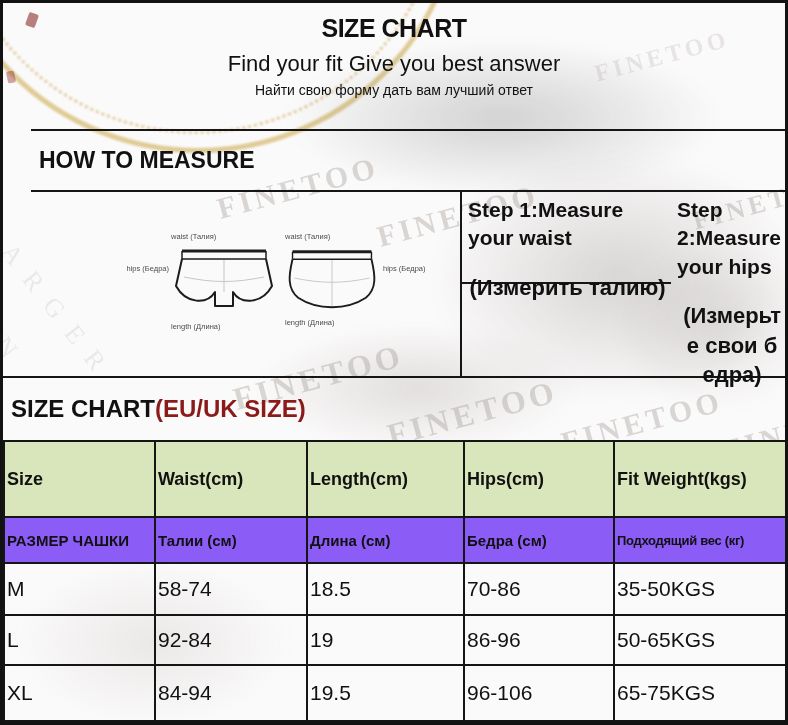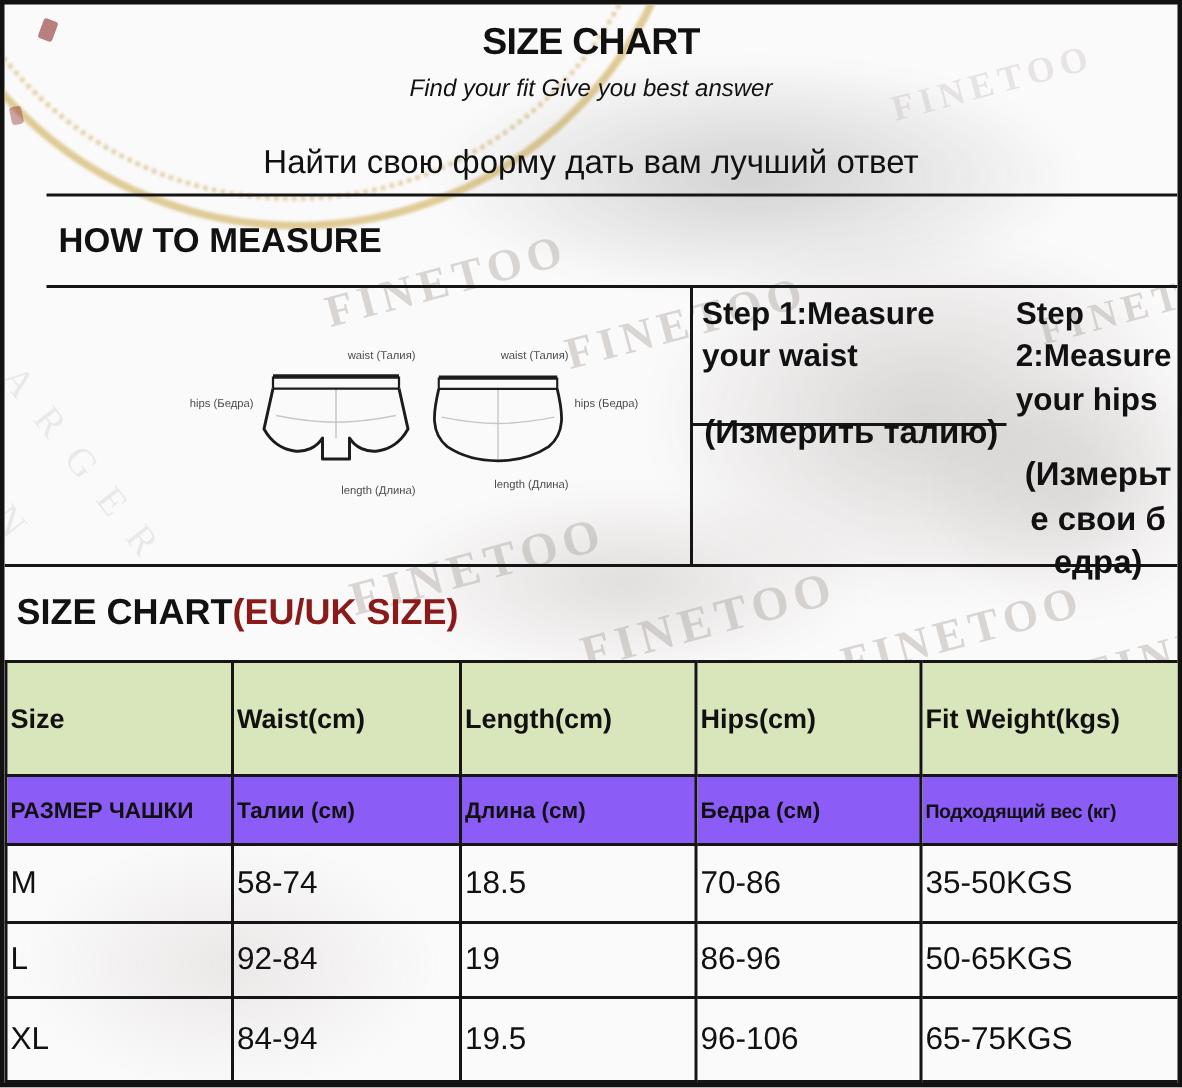--- a/index.html
+++ b/index.html
@@ -31,38 +31,38 @@
   .wm5{left:382px;top:392px;font-size:32px;}
   .wm6{left:556px;top:402px;font-size:30px;}
   .wm7{left:718px;top:410px;font-size:30px;}
   .wm8{left:590px;top:40px;font-size:24px;opacity:.6;}
   .tagline{position:absolute;left:8px;top:200px;transform:rotate(52deg);transform-origin:0 0;
     font-family:"Liberation Serif","DejaVu Serif",serif;font-size:26px;letter-spacing:16px;
     line-height:62px;color:rgba(90,90,90,.10);pointer-events:none;user-select:none;}
   
   .title-block{position:absolute;top:0;left:0;right:0;height:126px;text-align:center;z-index:2;}
   .title-block .t1{padding-top:11px;font-size:25px;font-weight:bold;letter-spacing:-.5px;}
-  .title-block .t2{margin-top:8px;font-size:16px;font-style:italic;}
-  .title-block .t3{margin-top:26px;font-size:22px;}
+  .title-block .t2{margin-top:8px;font-size:22px;}
+  .title-block .t3{margin-top:5px;font-size:14px;}
   .band-htm{position:absolute;top:126px;left:0;right:0;height:63px;box-sizing:border-box;
     border-top:2px solid #151515;border-bottom:2px solid #151515;
     display:flex;align-items:center;padding-left:8px;font-size:23px;font-weight:bold;z-index:2;margin-left:28px;}
   .measure{position:absolute;top:189px;left:0;right:0;height:186px;box-sizing:border-box;
     border-bottom:2px solid #151515;display:flex;z-index:2;}
   .measure-left{position:relative;width:459px;box-sizing:border-box;border-right:2px solid #151515;}
   .measure-right{flex:1;display:flex;flex-direction:row;border-radius:22px;}
   .step{box-sizing:border-box;padding:4px 4px 0 6px;font-weight:bold;font-size:21px;line-height:1.35;}
   .step1{height:92px;border-bottom:2px solid #151515;}
   .step2{flex:1;}
   .step .ru{text-align:center;font-size:22px;margin-top:20px;}
   .step2 .ru{word-break:break-all;max-width:305px;margin-left:6px;}
   .diag{position:absolute;top:54px;}
   .diag.front{left:168px;width:106px;height:72px;}
   .diag.back{left:282px;width:94px;height:66px;}
-  .dlabel{position:absolute;font-size:7.5px;color:#4c4c4c;text-align:right;white-space:nowrap;}
+  .dlabel{position:absolute;font-size:7.5px;color:#4c4c4c;text-align:left;white-space:nowrap;}
   .lw1{left:168px;top:40px;width:106px;}
   .lw2{left:282px;top:40px;width:94px;}
   .lh1{left:110px;top:72px;width:56px;text-align:right;}
   .lh2{left:380px;top:72px;width:60px;text-align:left;}
   .ll1{left:168px;top:130px;width:106px;}
   .ll2{left:282px;top:126px;width:94px;}
   .band-sc{position:absolute;top:375px;left:0;right:0;height:62px;box-sizing:border-box;
     display:flex;align-items:center;padding-left:8px;font-size:24px;font-weight:bold;z-index:2;}
   .band-sc .red{color:#8b1a1a;}
   

